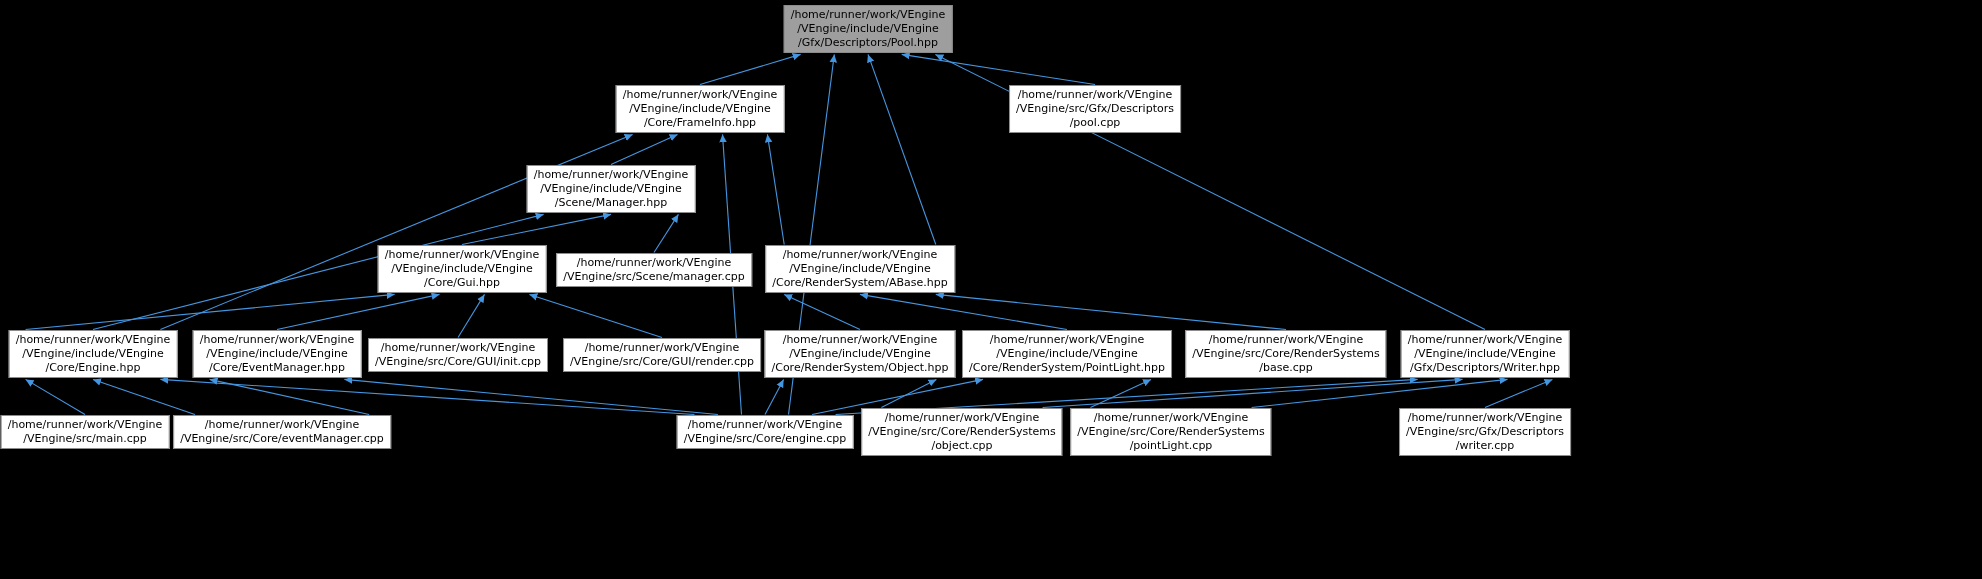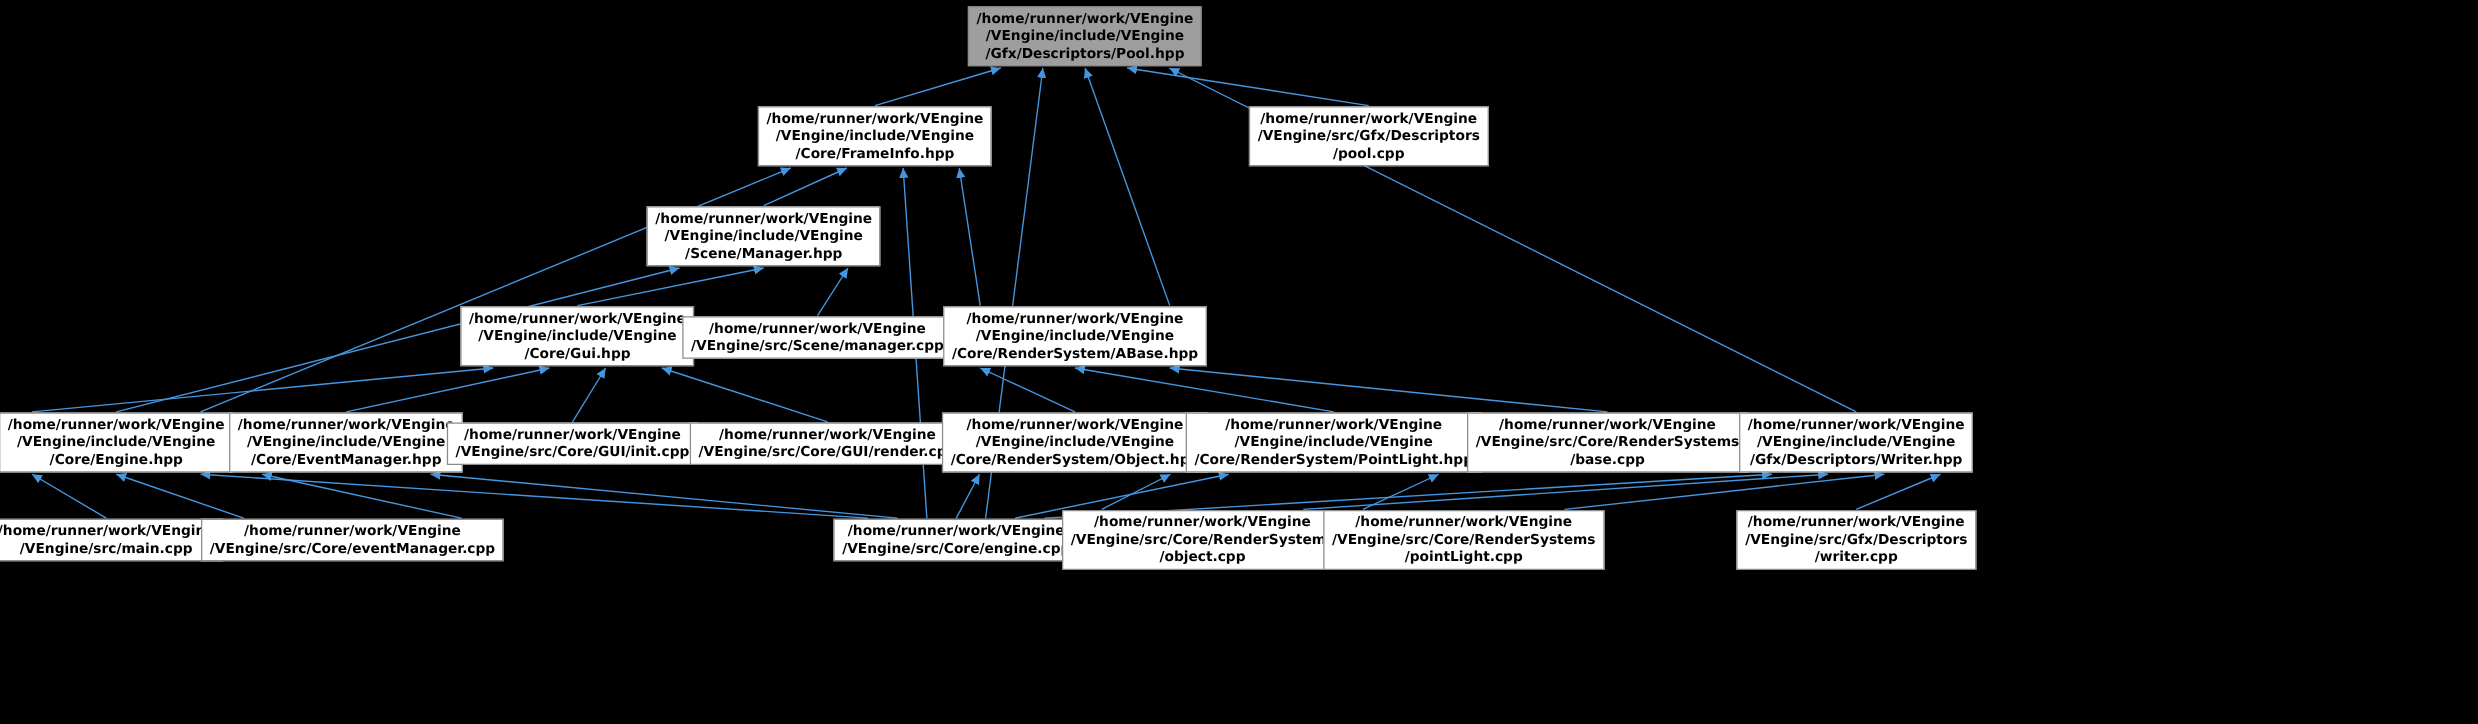--- a/index.html
+++ b/index.html
@@ -12,21 +12,20 @@
   }
   * { box-sizing: border-box; }
   html, body { margin: 0; padding: 0; background: var(--background); }
   body { font-family: "DejaVu Sans", "Liberation Sans", sans-serif; }
   #graph-canvas {
     position: relative;
     width: 1982px;
     height: 579px;
     background: var(--background);
     overflow: hidden;
-    font-weight: bold;
   }
   #edge-layer { position: absolute; left: 0; top: 0; }
   line.edge { stroke: var(--edge); stroke-width: 1.1; }
   .node {
     position: absolute;
     transform: translateX(-50%);
     background: var(--node-fill);
     border: 1px solid var(--node-border);
     color: var(--text);
     font-size: 11px;

